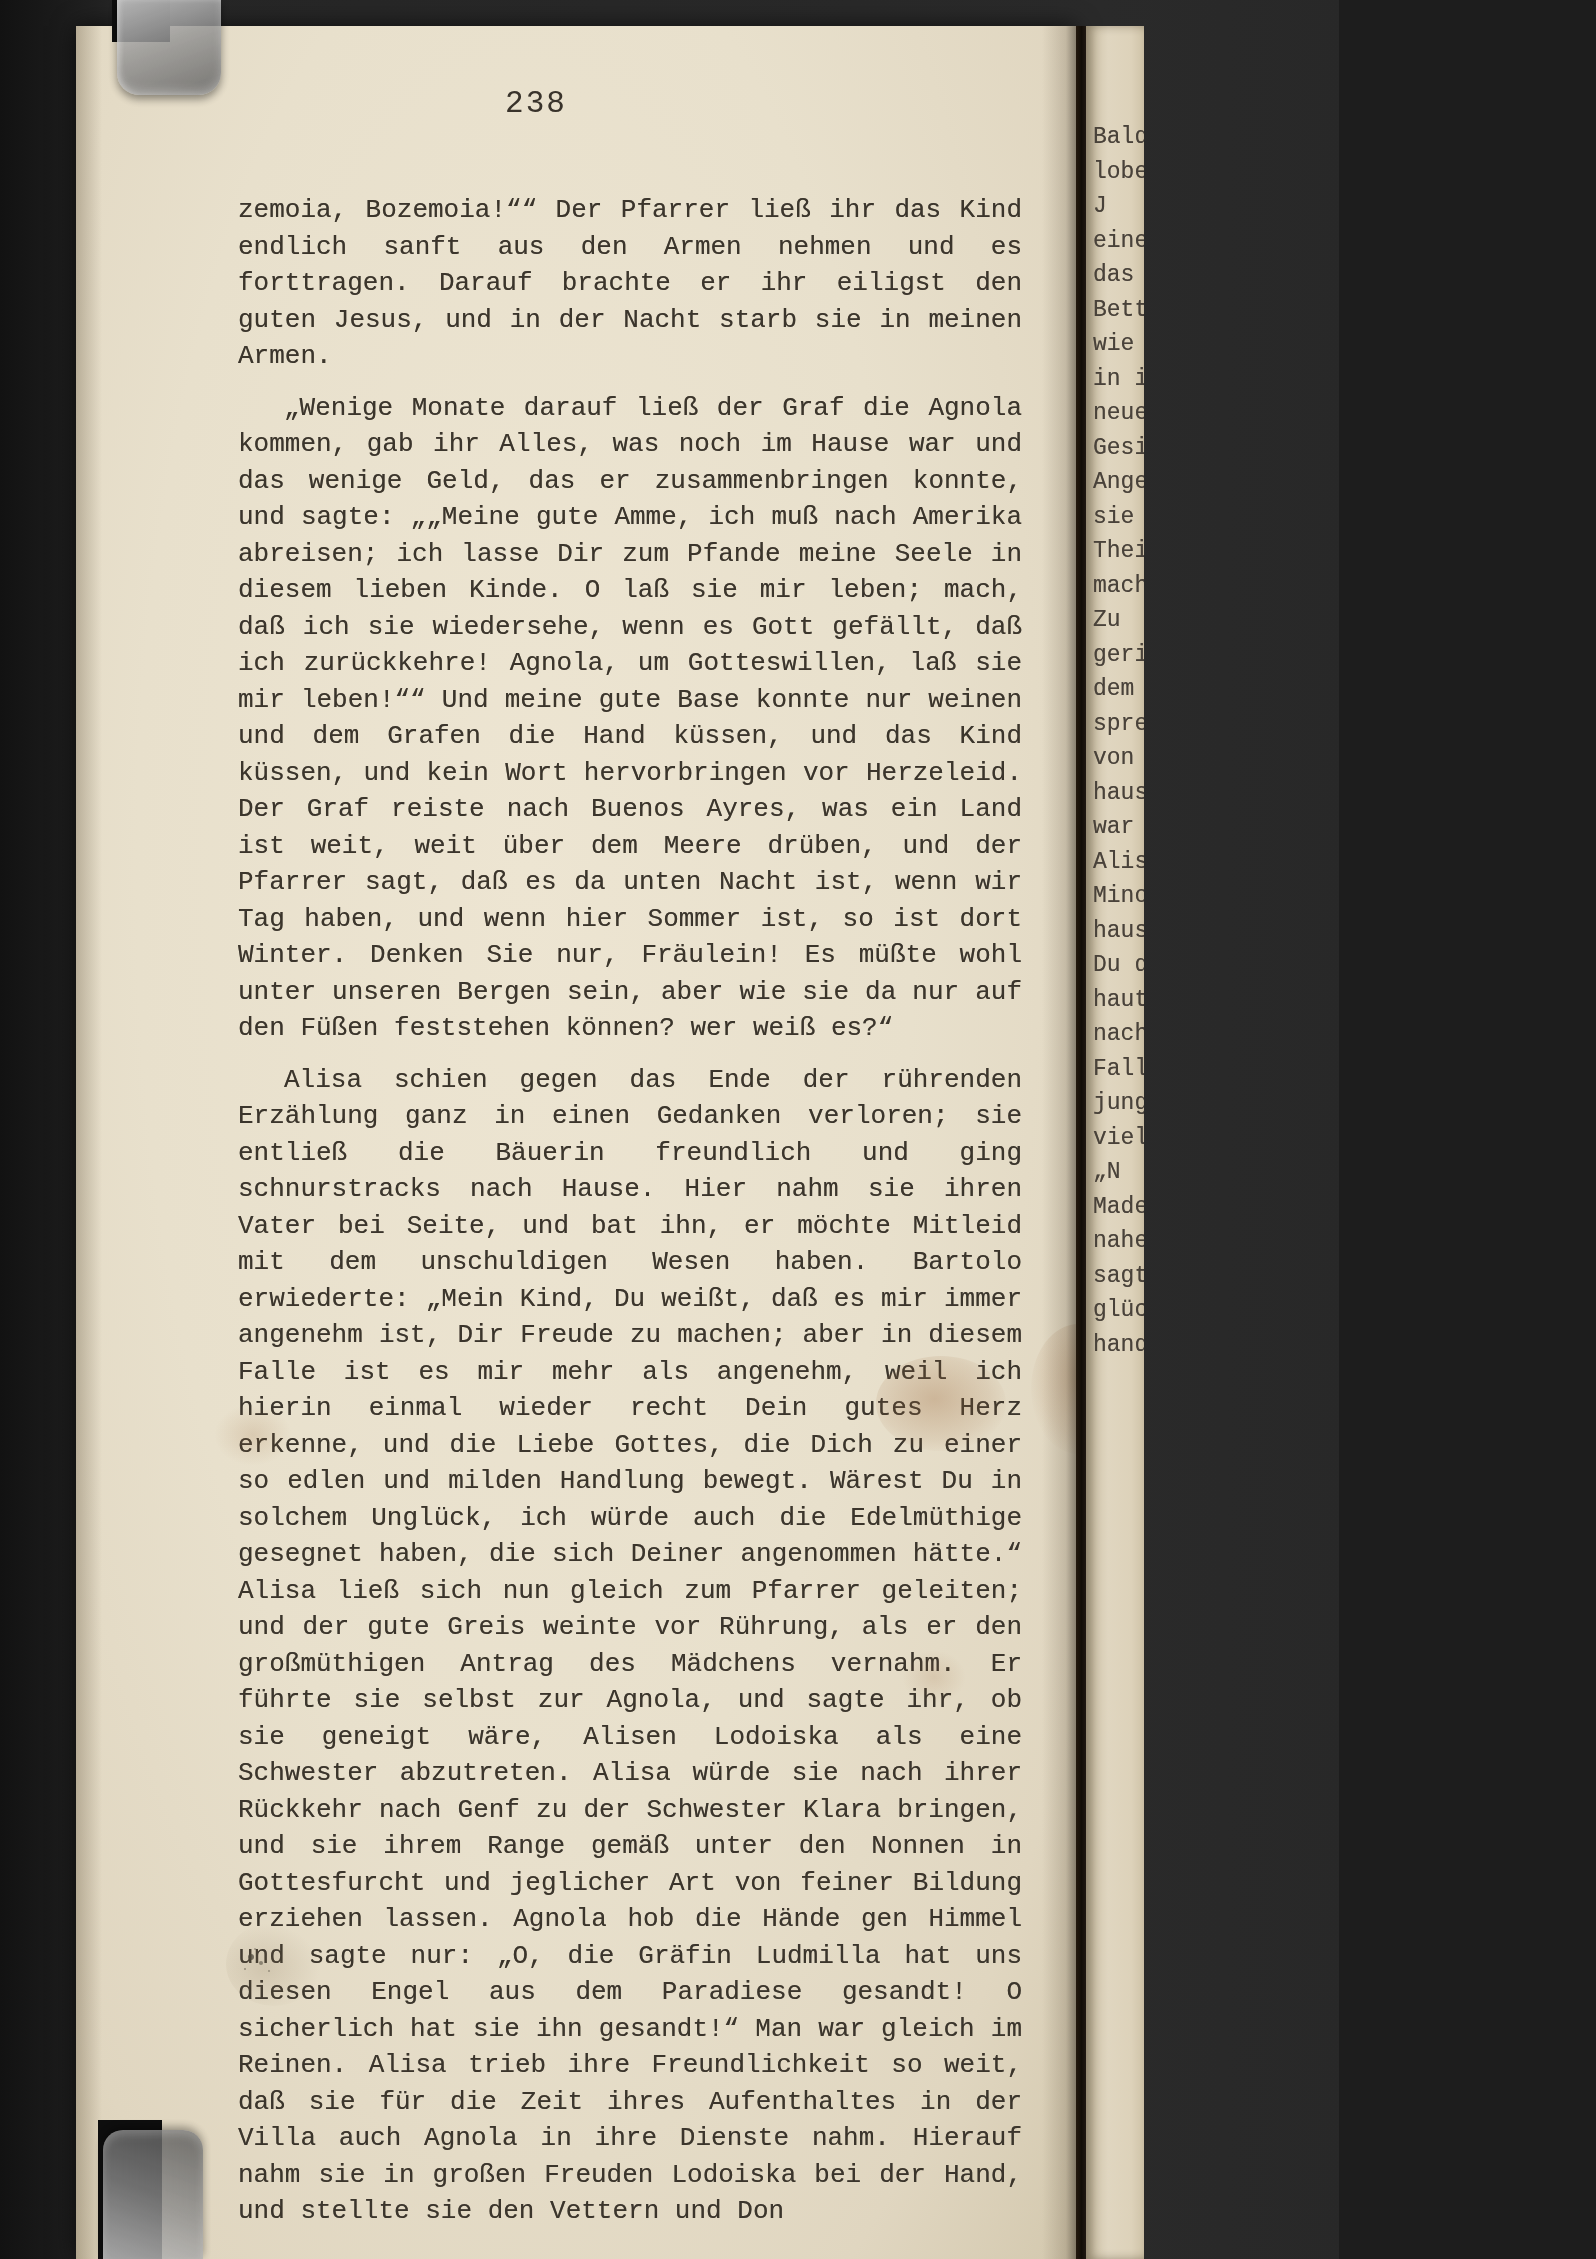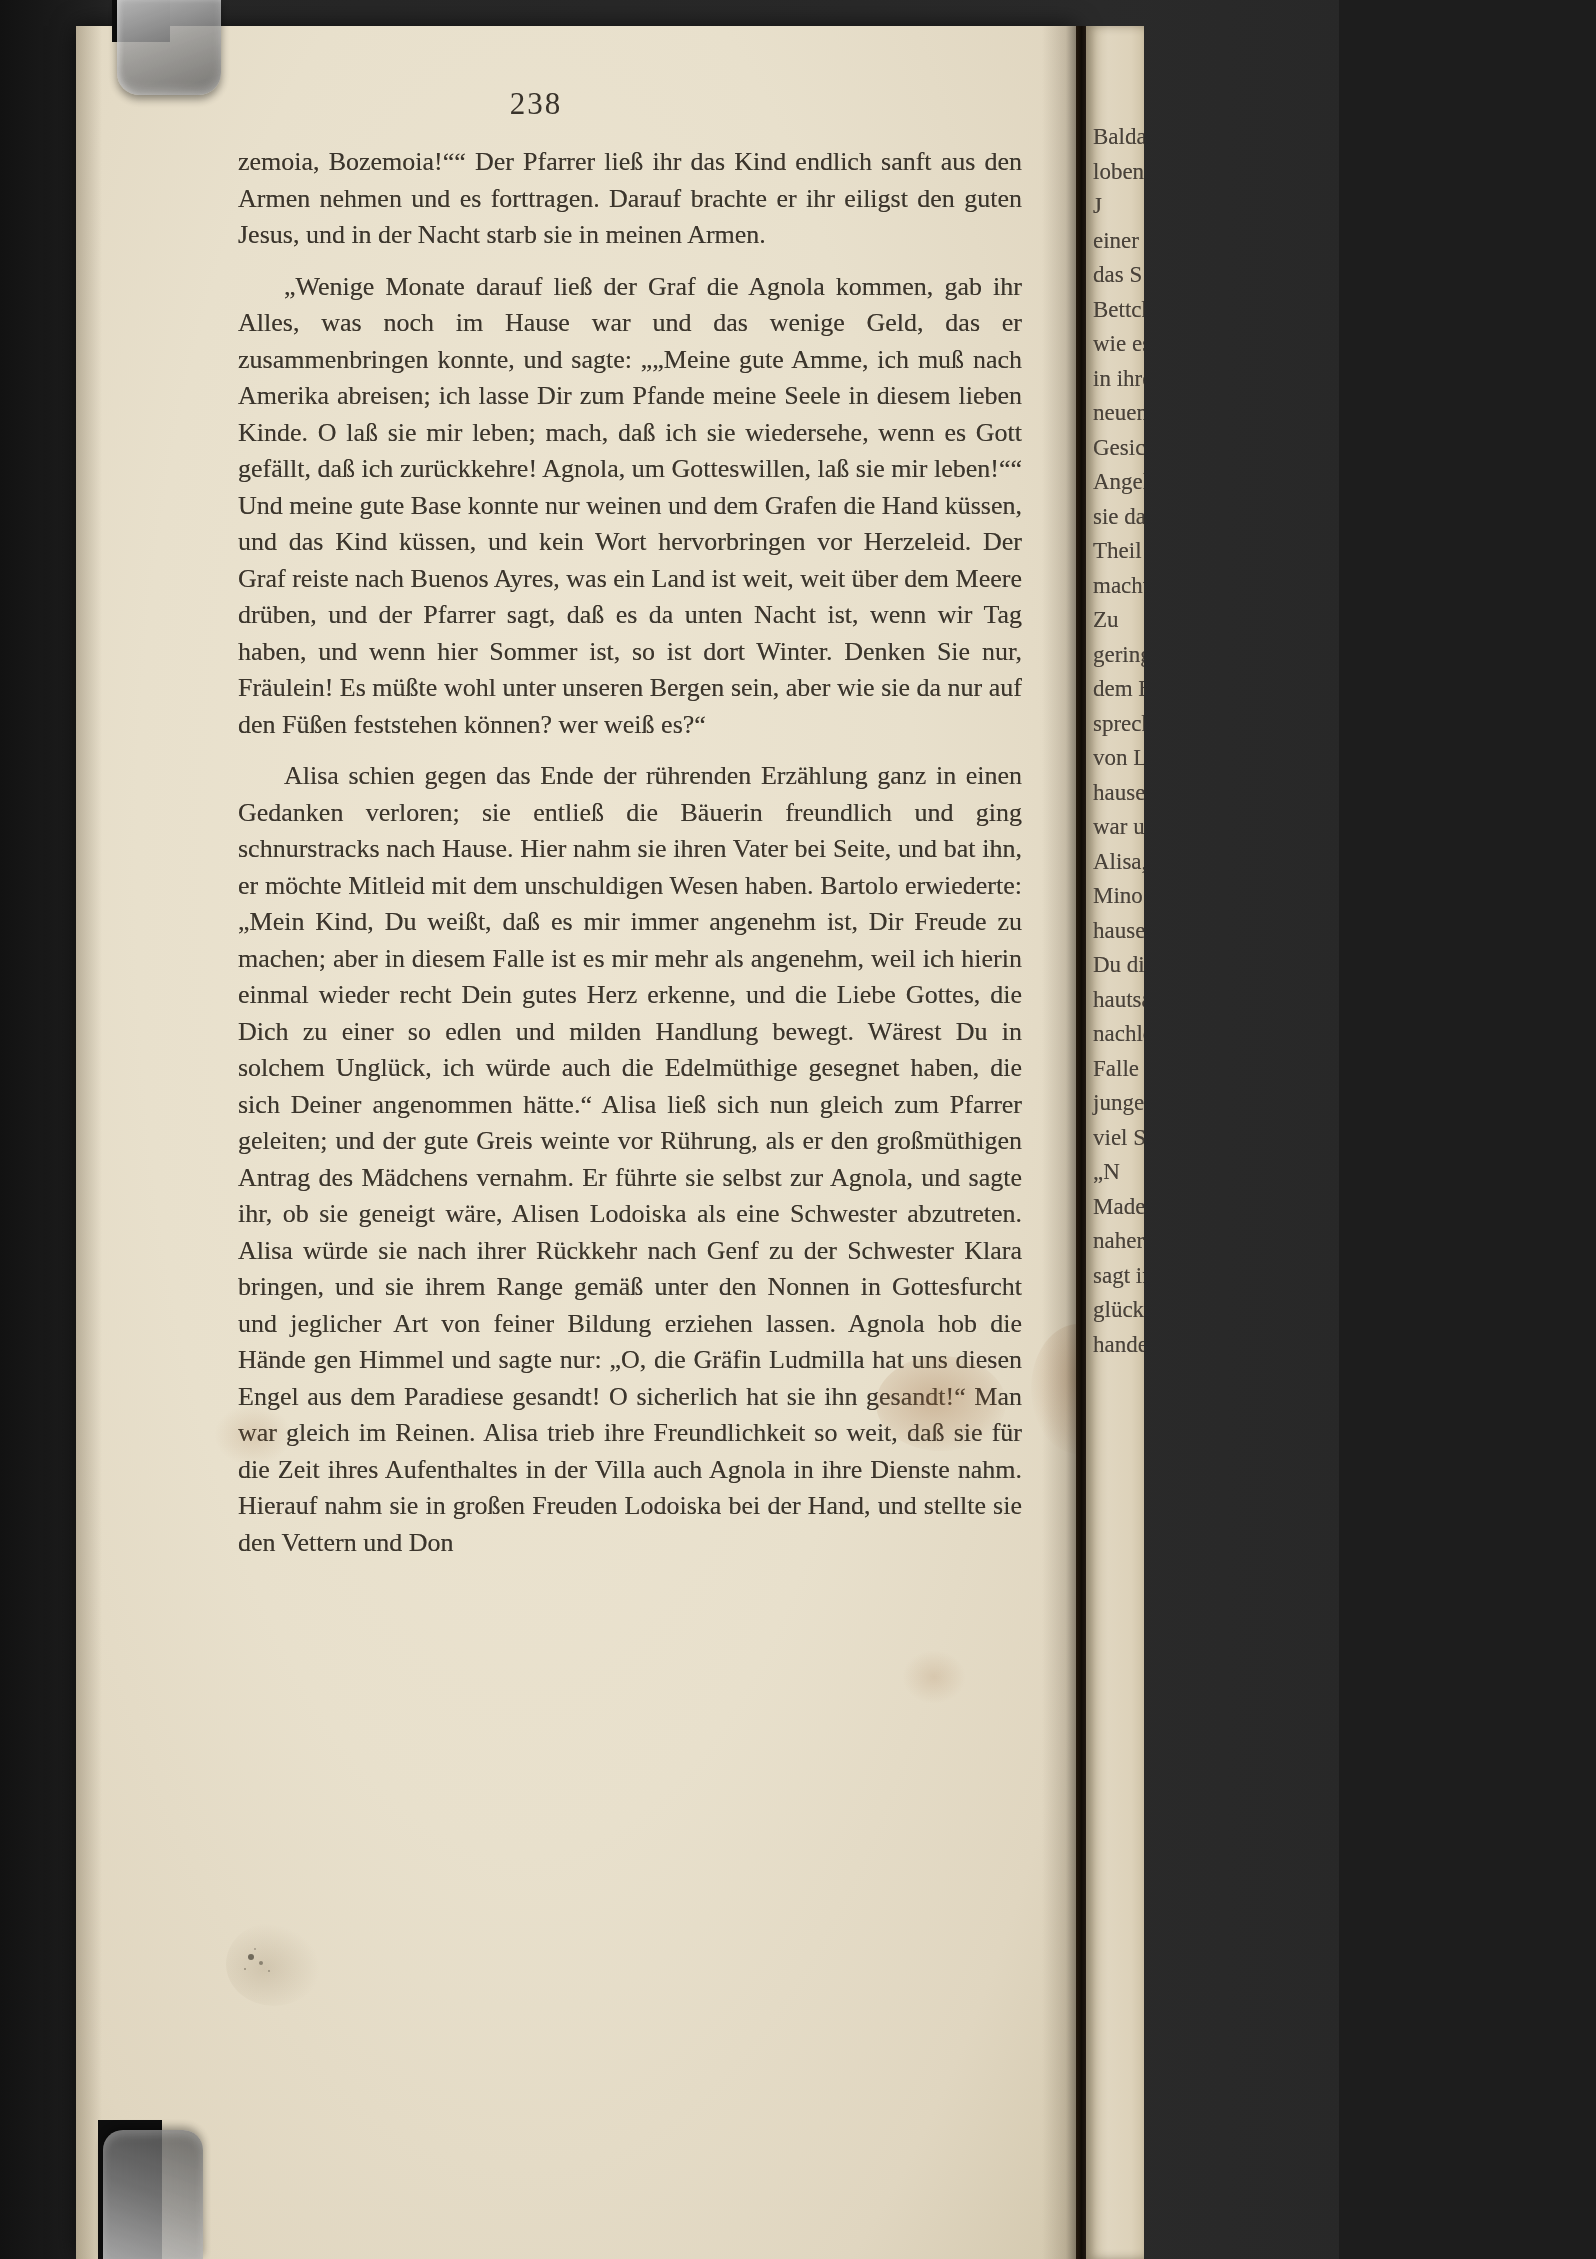--- a/index.html
+++ b/index.html
@@ -2,21 +2,21 @@
 <html><head>
 <meta charset="utf-8">
 <style>
   html, body { margin: 0; padding: 0; background: #1d1d1d; }
   .scan {
     position: relative;
     width: 1339px;
     height: 2259px;
     overflow: hidden;
     background: linear-gradient(90deg, #121212 0px, #1a1a1a 55px, #262626 120px, #2a2a2a 1100px, #262626 1596px);
-    font-family: Liberation Serif, serif;
+    font-family: Liberation Mono, monospace;
   }
   
   .page {
     position: absolute;
     left: 76px; top: 26px;
     width: 1000px; height: 2233px;
     background: radial-gradient(ellipse at 45% 38%, #ede5d2 0%, #e8e0cc 50%, #e0d6c0 82%, #d3c8ae 100%);
     box-shadow: 0 0 22px rgba(0,0,0,0.65);
   }
   .page::after { 
@@ -41,21 +41,21 @@
     position: absolute;
     left: 162px; top: 118px;
     width: 784px;
     font-size: 26px;
     line-height: 36.5px;
     text-align: justify;
     color: #3b352c;
     text-shadow: 0 0 0.6px rgba(59,53,44,0.55);
   }
   .text-block p { margin: 0 0 15px 0; text-indent: 46px; }
-  .text-block p.first { text-indent: 0; }
+  .text-block p.first { text-indent: 0; margin-top: 48px; }
   
   .gutter {
     position: absolute;
     left: 1076px; top: 26px;
     width: 10px; height: 2233px;
     background: linear-gradient(90deg, #24190e, #120d07 55%, #201812);
   }
   
   .sliver {
     position: absolute;

